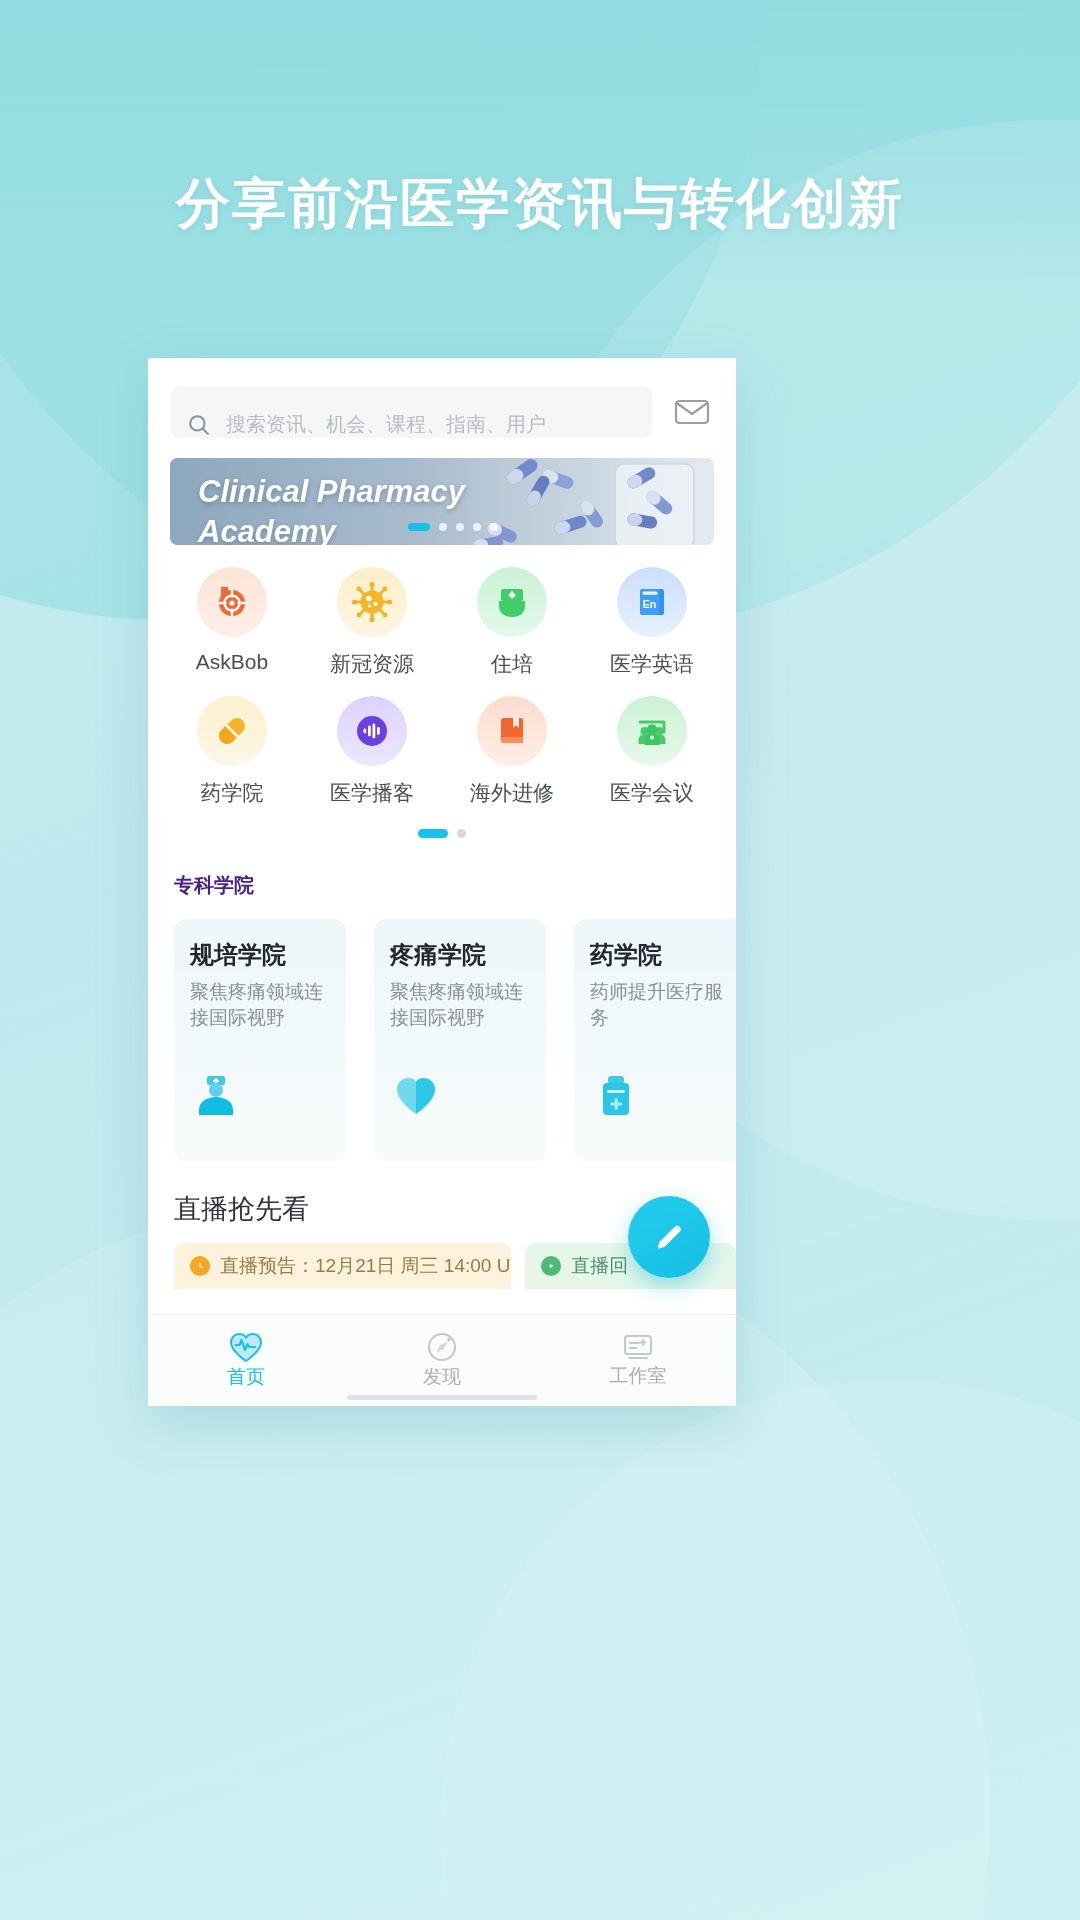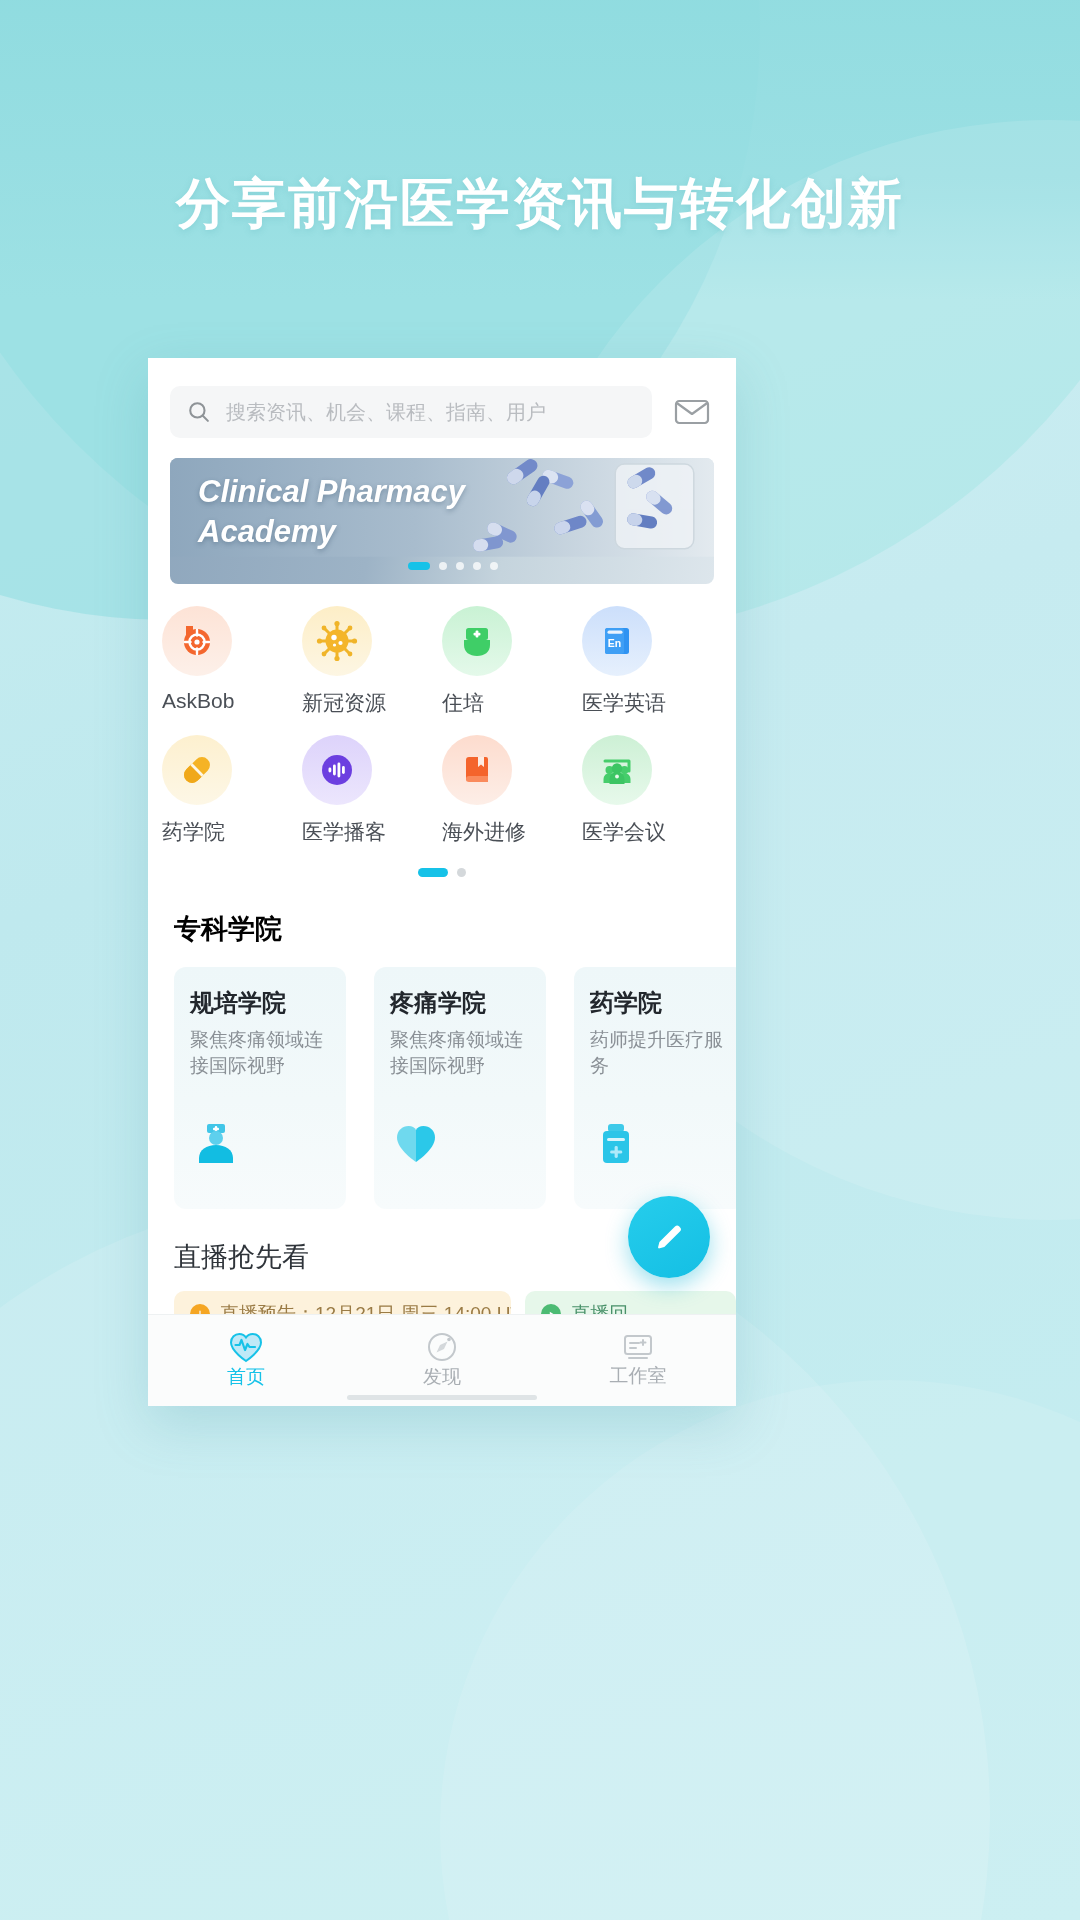--- a/index.html
+++ b/index.html
@@ -71,29 +71,29 @@
 
   
   .search-row {
     display:flex; align-items:center;
     padding:28px 22px 10px 22px;
     gap:18px;
   }
   .search-box {
     flex:1; height:52px;
     background:#f5f6f7; border-radius:10px;
-    display:flex; align-items:center; padding:0 16px; gap:14px;
+    display:flex; align-items:flex-end; padding:0 16px; gap:14px;
   }
   .search-ph { color:#b9bcc0; font-size:20px; white-space:nowrap; }
   .mail-btn { width:44px; height:44px; display:flex; align-items:center; justify-content:center; }
 
   
   .banner {
     margin:10px 22px 0 22px;
-    height:126px; border-radius:8px;
+    height:87px; border-radius:8px;
     position:relative; overflow:hidden;
     background:linear-gradient(100deg,#8fa7bd 0%,#9db3c6 38%,#c5d4dd 62%,#dde6ec 100%);
   }
   .banner .pills { position:absolute; inset:0; }
   .banner-title {
     position:absolute; left:28px; top:14px;
     color:#ffffff; font-size:31px; font-weight:bold;
     font-style:italic; line-height:1.28;
     text-shadow:0 2px 5px rgba(40,70,95,.35);
     white-space:pre-line;
@@ -105,34 +105,34 @@
   .bd { width:8px; height:8px; border-radius:50%; background:rgba(255,255,255,.75); }
   .bd.on { width:22px; border-radius:4px; background:#16c2e8; }
 
   
   .grid {
     display:grid;
     grid-template-columns:repeat(4,1fr);
     padding:22px 14px 0 14px;
     row-gap:18px;
   }
-  .gcell { display:flex; flex-direction:column; gap:13px; }
+  .gcell { display:flex; flex-direction:column; align-items:center; gap:13px; }
   .gicon {
     width:70px; height:70px; border-radius:50%;
     display:flex; align-items:center; justify-content:center;
   }
   .glabel { font-size:21px; color:#4a4f56; }
 
   .grid-dots { display:flex; justify-content:center; align-items:center; gap:9px; margin-top:22px; }
   .gd { width:9px; height:9px; border-radius:50%; background:#d4d8db; }
   .gd.on { width:30px; border-radius:5px; background:#16c2e8; }
 
   
   .sec-title {
-    font-size:27px; font-weight:bold; color:#000000;
+    font-size:20px; font-weight:bold; color:#4c1d95;
     padding:34px 36px 0 26px;
   }
   .cards {
     display:flex; gap:28px; padding:20px 0 0 26px;
   }
   .card {
     width:172px; height:242px;
     background:linear-gradient(180deg,#eef7f9 0%,#f2f9fa 55%,#f7fbfc 100%);
     border-radius:12px;
     padding:20px 16px;

